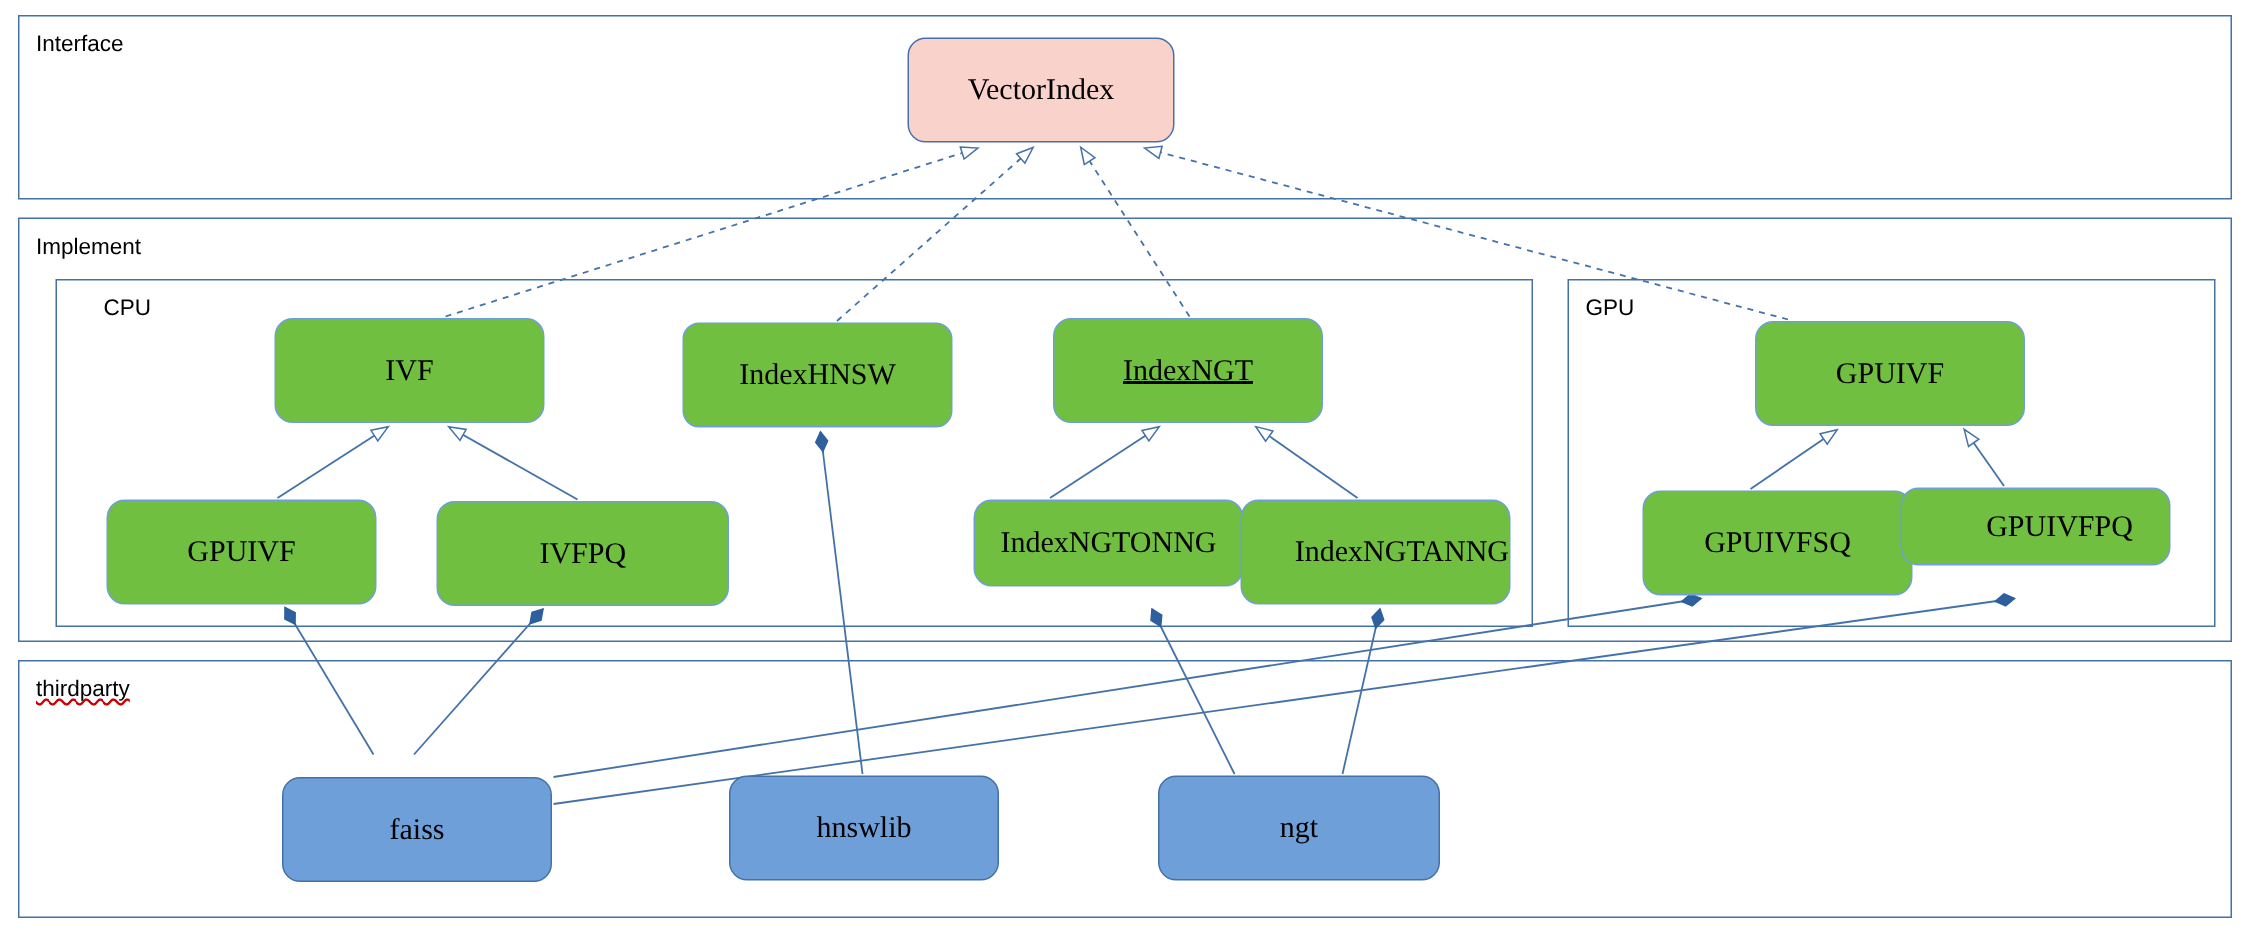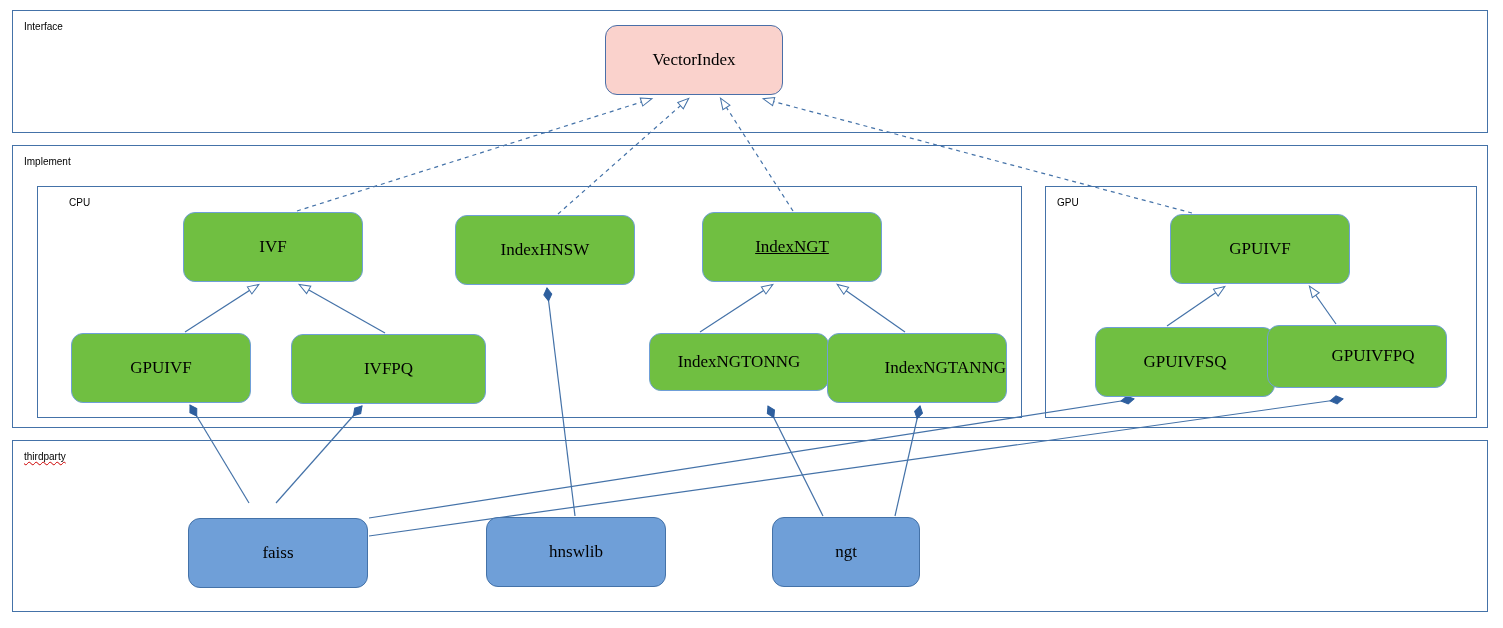--- a/index.html
+++ b/index.html
@@ -18,41 +18,41 @@
   }
   .group-box {
     position: absolute;
     box-sizing: border-box;
     border: 1px solid #4472a8;
     background: transparent;
   }
   .group-label {
     position: absolute;
     font-family: "Liberation Sans", sans-serif;
-    font-size: 10px;
+    font-size: 15px;
     color: #000000;
     white-space: nowrap;
     line-height: 1;
   }
   .group-label.spell-error {
     text-decoration: underline;
     text-decoration-color: #cc0000;
     text-decoration-style: wavy;
     text-decoration-skip-ink: none;
   }
   .node {
     position: absolute;
     box-sizing: border-box;
     border-radius: 12px;
     border: 1px solid #4472a8;
     display: flex;
     align-items: center;
     justify-content: center;
     font-family: "Liberation Serif", serif;
-    font-size: 17px;
+    font-size: 20px;
     color: #000000;
     text-align: center;
     line-height: 1.1;
     white-space: nowrap;
   }
   .node.pink   { background: #fad2cc; border-color: #4a6fa8; }
   .node.green  { background: #70bf41; border-color: #6f9fd8; }
   .node.blue   { background: #6f9fd8; border-color: #4472a8; }
   svg.edges {
     position: absolute;
@@ -111,21 +111,21 @@
       </g>
   </svg>
 
   <div id="nodes-layer">
       <div class="node pink" style="left: 605px; top: 25px; width: 178px; height: 70px;">
         <span>VectorIndex</span>
       </div>
       <div class="node green" style="left: 183px; top: 212px; width: 180px; height: 70px; border-radius: 12px;">
         <span>IVF</span>
       </div>
-      <div class="node green" style="left: 455px; top: 215px; width: 180px; height: 70px;">
+      <div class="node green" style="left: 455px; top: 215px; width: 180px; height: 70px; border-radius: 11px;">
         <span>IndexHNSW</span>
       </div>
       <div class="node green" style="left: 702px; top: 212px; width: 180px; height: 70px; text-decoration: underline;">
         <span>IndexNGT</span>
       </div>
       <div class="node green" style="left: 71px; top: 333px; width: 180px; height: 70px;">
         <span>GPUIVF</span>
       </div>
       <div class="node green" style="left: 291px; top: 334px; width: 195px; height: 70px;">
         <span>IVFPQ</span>
@@ -135,27 +135,27 @@
       </div>
       <div class="node green" style="left: 827px; top: 333px; width: 180px; height: 70px; justify-content: flex-end;">
         <span>IndexNGTANNG</span>
       </div>
       <div class="node green" style="left: 1170px; top: 214px; width: 180px; height: 70px;">
         <span>GPUIVF</span>
       </div>
       <div class="node green" style="left: 1064px; top: 327px; width: 180px; height: 70px; margin-left: 31px;">
         <span>GPUIVFSQ</span>
       </div>
-      <div class="node green" style="left: 1267px; top: 325px; width: 180px; height: 63px; padding-left: 32px;">
+      <div class="node green" style="left: 1267px; top: 325px; width: 180px; height: 52px; padding-left: 32px;">
         <span>GPUIVFPQ</span>
       </div>
       <div class="node blue" style="left: 188px; top: 518px; width: 180px; height: 70px;">
         <span>faiss</span>
       </div>
       <div class="node blue" style="left: 486px; top: 517px; width: 180px; height: 70px;">
         <span>hnswlib</span>
       </div>
-      <div class="node blue" style="left: 772px; top: 517px; width: 148px; height: 70px; text-align: right;">
+      <div class="node blue" style="left: 772px; top: 517px; width: 188px; height: 70px; text-align: right;">
         <span>ngt</span>
       </div>
     </div>
 
 </div>
 
 </body></html>

